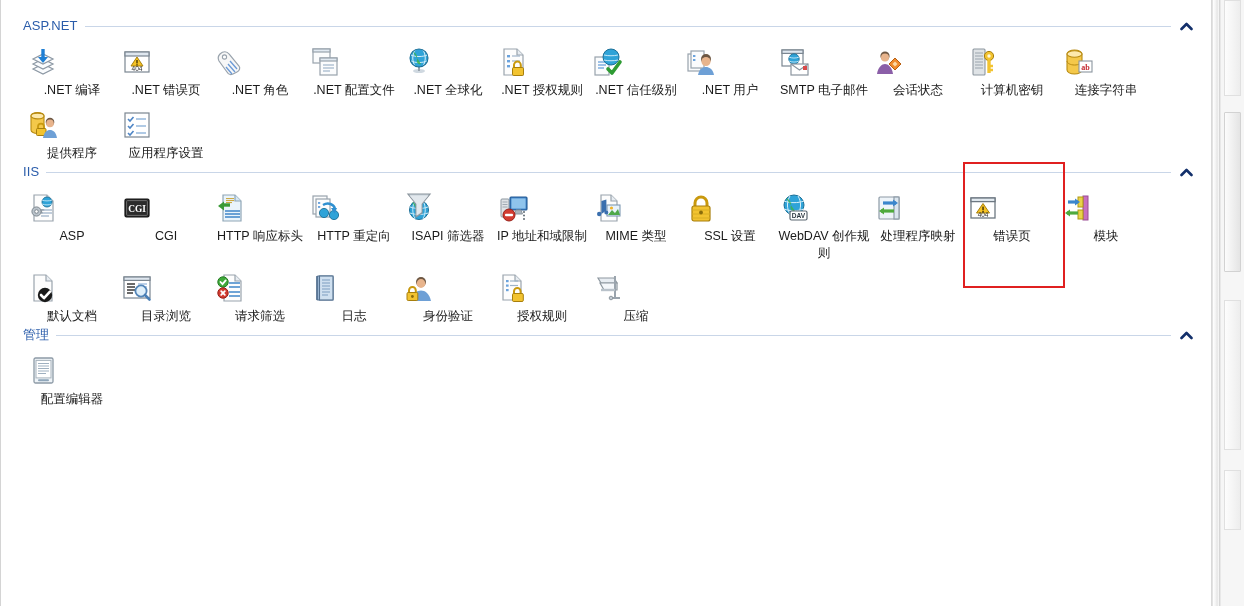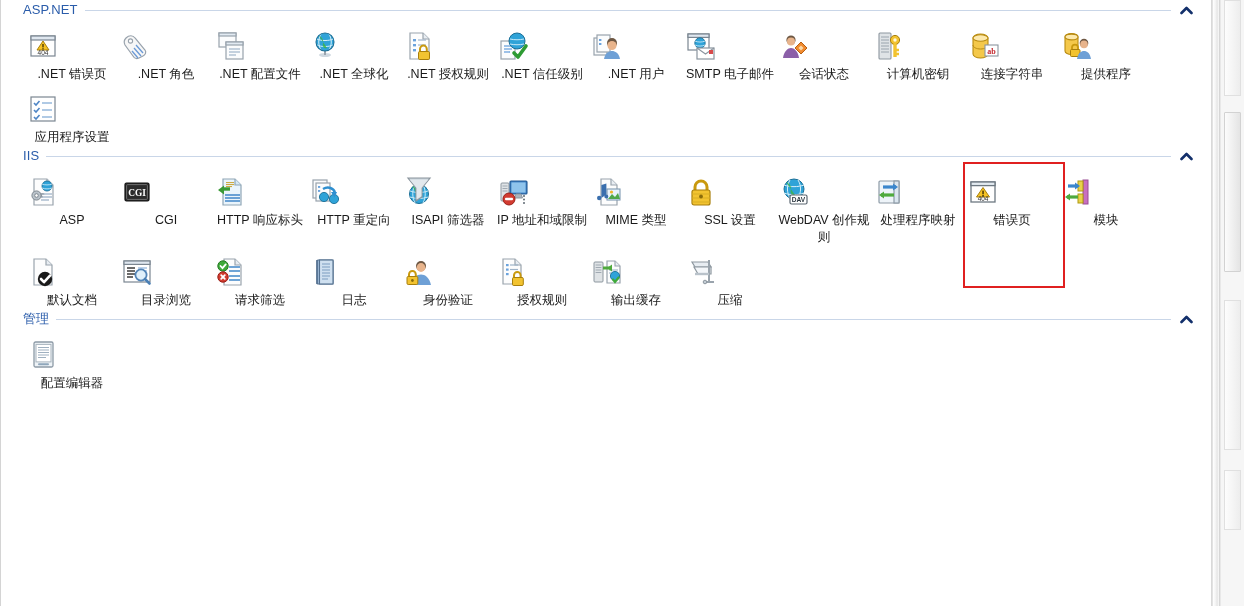--- a/index.html
+++ b/index.html
@@ -22,21 +22,21 @@
     position: relative;
     width: 1212px;
     height: 606px;
     background: #ffffff;
     border-left: 1px solid #d4d4d4;
     border-right: 1px solid #d9d9d9;
     overflow: hidden;
   }
   .pane-inner {
     position: relative;
-    padding: 0 0 0 0;
+    padding: 16px 0 0 0;
   }
 
   
   .group { position: relative; }
   .group-header {
     position: relative;
     display: flex;
     align-items: center;
     height: 20px;
     margin: 0 14px 0 22px;
@@ -158,20 +158,34 @@
             <div class="group-chevron">
               <svg width="13" height="9" viewBox="0 0 13 9">
                 <path d="M1.5 7L6.5 2l5 5" fill="none" stroke="#13306b" stroke-width="2.6" stroke-linecap="round" stroke-linejoin="round"></path>
               </svg>
             </div>
           </div>
           <div class="grid">
             <div class="tile">
               <div class="glyph">
                 <svg width="32" height="32" viewBox="0 0 32 32" xmlns="http://www.w3.org/2000/svg">
+                  <g stroke="#8c98a4" stroke-width="1.2" fill="#fafcfe">
+                    <path d="M6 23l10-5 10 5-10 5z"></path>
+                    <path d="M6 18l10-5 10 5-10 5z"></path>
+                    <path d="M6 13l10-5 10 5-10 5z"></path>
+                  </g>
+                  <path d="M16 3v9" stroke="#1f7fd4" stroke-width="3.4"></path>
+                  <path d="M11 11l5 6 5-6z" fill="#1f7fd4"></path>
+                </svg>
+              </div>
+              <div class="tlabel">.NET 编译</div>
+            </div>
+            <div class="tile">
+              <div class="glyph">
+                <svg width="32" height="32" viewBox="0 0 32 32" xmlns="http://www.w3.org/2000/svg">
                   <rect x="4" y="6" width="24" height="20" fill="#ffffff" stroke="#7b8691" stroke-width="1.2"></rect>
                   <rect x="4" y="6" width="24" height="4" fill="#dfe7ef" stroke="#7b8691" stroke-width="1.2"></rect>
                   <path d="M16 11l6 9H10z" fill="#f6c324" stroke="#a8800d" stroke-width="1"></path>
                   <rect x="15.3" y="14" width="1.4" height="3.4" fill="#4a3a05"></rect>
                   <rect x="15.3" y="18.2" width="1.4" height="1.3" fill="#4a3a05"></rect>
                   <text x="16" y="25" font-size="6.5" text-anchor="middle" fill="#333" font-family="sans-serif">404</text>
                 </svg>
               </div>
               <div class="tlabel">.NET 错误页</div>
             </div>
@@ -660,44 +674,20 @@
                   </g>
                   <path d="M17 22v-2.8a3.3 3.3 0 016.6 0V22" fill="none" stroke="#c9990e" stroke-width="2"></path>
                   <rect x="15.5" y="21.5" width="10.8" height="8" rx="1.2" fill="#f2c330" stroke="#a87f0c" stroke-width="1"></rect>
                 </svg>
               </div>
               <div class="tlabel">授权规则</div>
             </div>
             <div class="tile">
               <div class="glyph">
                 <svg width="32" height="32" viewBox="0 0 32 32" xmlns="http://www.w3.org/2000/svg">
-                  <rect x="3" y="6" width="9" height="20" rx="1" fill="#dfe3e6" stroke="#8d979f" stroke-width="1"></rect>
-                  <g stroke="#9aa4ad" stroke-width=".9">
-                    <path d="M4.6 9h5.8"></path>
-                    <path d="M4.6 11.5h5.8"></path>
-                    <path d="M4.6 14h5.8"></path>
-                    <path d="M4.6 16.5h5.8"></path>
-                  </g>
-                  <path d="M16 5h8l5 5v17h-13z" fill="#fbfcfd" stroke="#98a2ac" stroke-width="1.2"></path>
-                  <path d="M24 5v5h5" fill="#e8edf2" stroke="#98a2ac" stroke-width="1.1"></path>
-                  <g stroke="#9fb4c9" stroke-width="1.1">
-                    <path d="M18 14h9"></path>
-                    <path d="M18 17h9"></path>
-                  </g>
-                  <path d="M21 12H12" stroke="#4faa3d" stroke-width="3"></path>
-                  <path d="M15 8.5l-5 3.5 5 3.5z" fill="#4faa3d" transform="translate(6,0)"></path>
-                  <circle cx="24" cy="20" r="4.6" fill="#2fa3d8" stroke="#1b6f97" stroke-width=".9"></circle>
-                  <path d="M22 23.5l2 2.4 3.6-4.4" fill="none" stroke="#3faa3a" stroke-width="2.2" stroke-linecap="round"></path>
-                </svg>
-              </div>
-              <div class="tlabel">输出缓存</div>
-            </div>
-            <div class="tile">
-              <div class="glyph">
-                <svg width="32" height="32" viewBox="0 0 32 32" xmlns="http://www.w3.org/2000/svg">
                   <path d="M7 6h16l3 5H10z" fill="#e8edf2" stroke="#8d979f" stroke-width="1.2"></path>
                   <path d="M9 11h17v7H13z" fill="#f4f7fa" stroke="#8d979f" stroke-width="1.2"></path>
                   <path d="M24 4v22" stroke="#9aa4ad" stroke-width="2"></path>
                   <path d="M20 26h9" stroke="#9aa4ad" stroke-width="2"></path>
                   <circle cx="20" cy="26" r="1.8" fill="#c3ccd4" stroke="#8d979f" stroke-width="1"></circle>
                   <path d="M10 18h14" stroke="#b9c2ca" stroke-width="2.4"></path>
                 </svg>
               </div>
               <div class="tlabel">压缩</div>
             </div>

